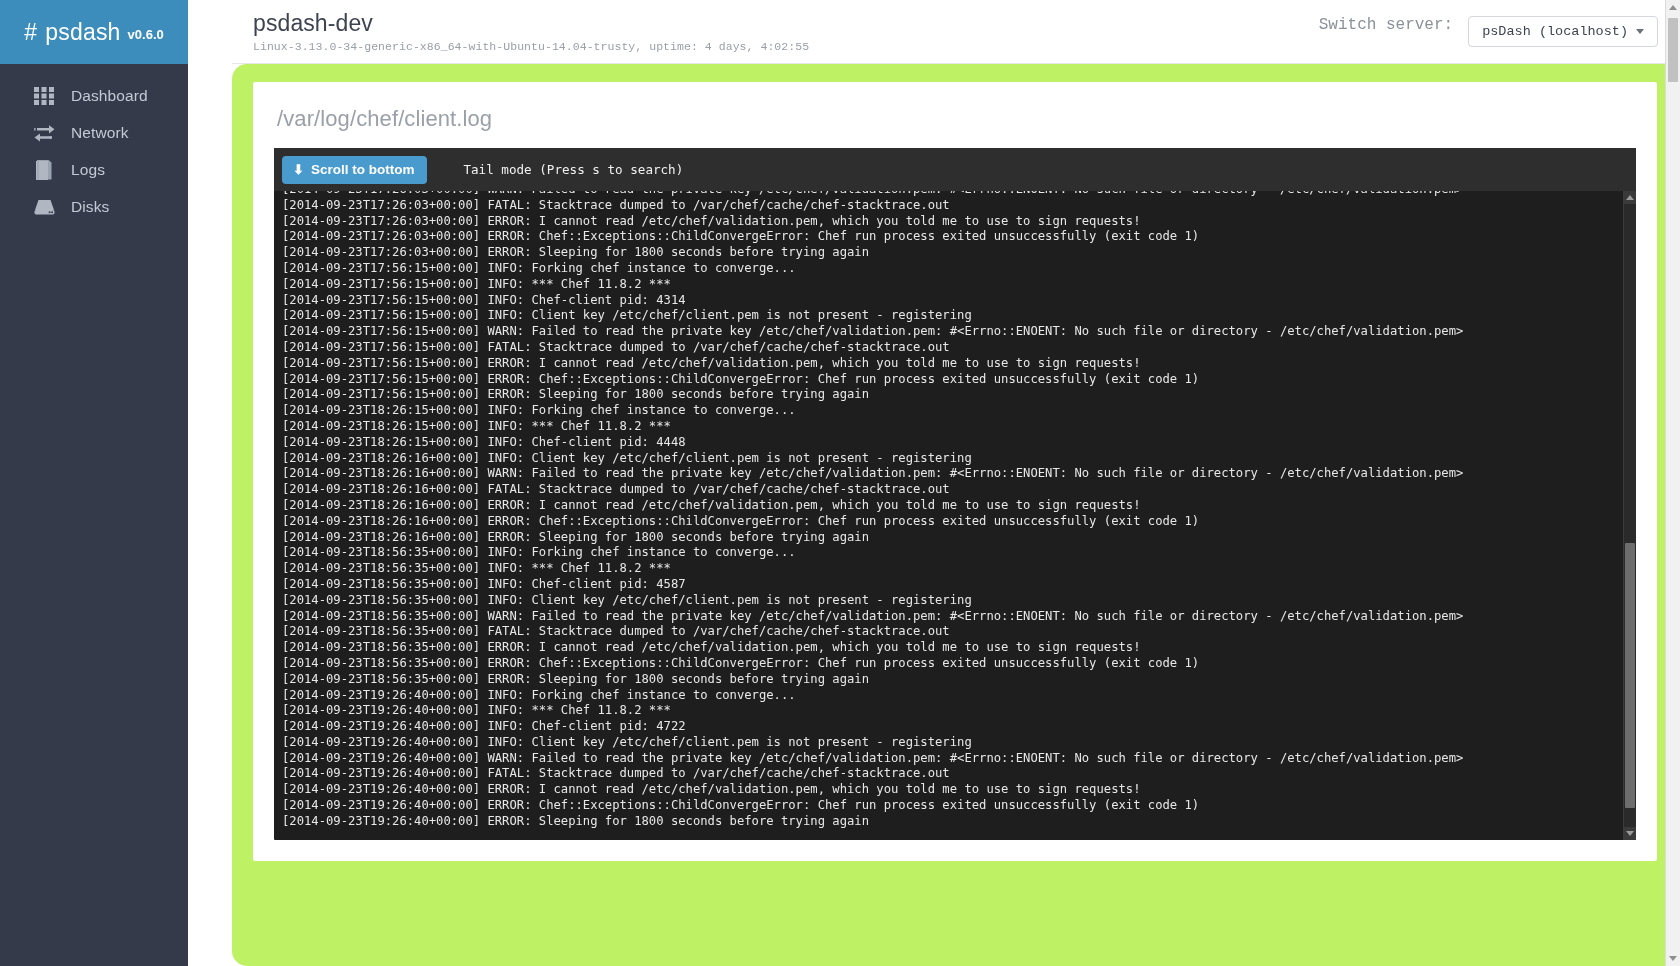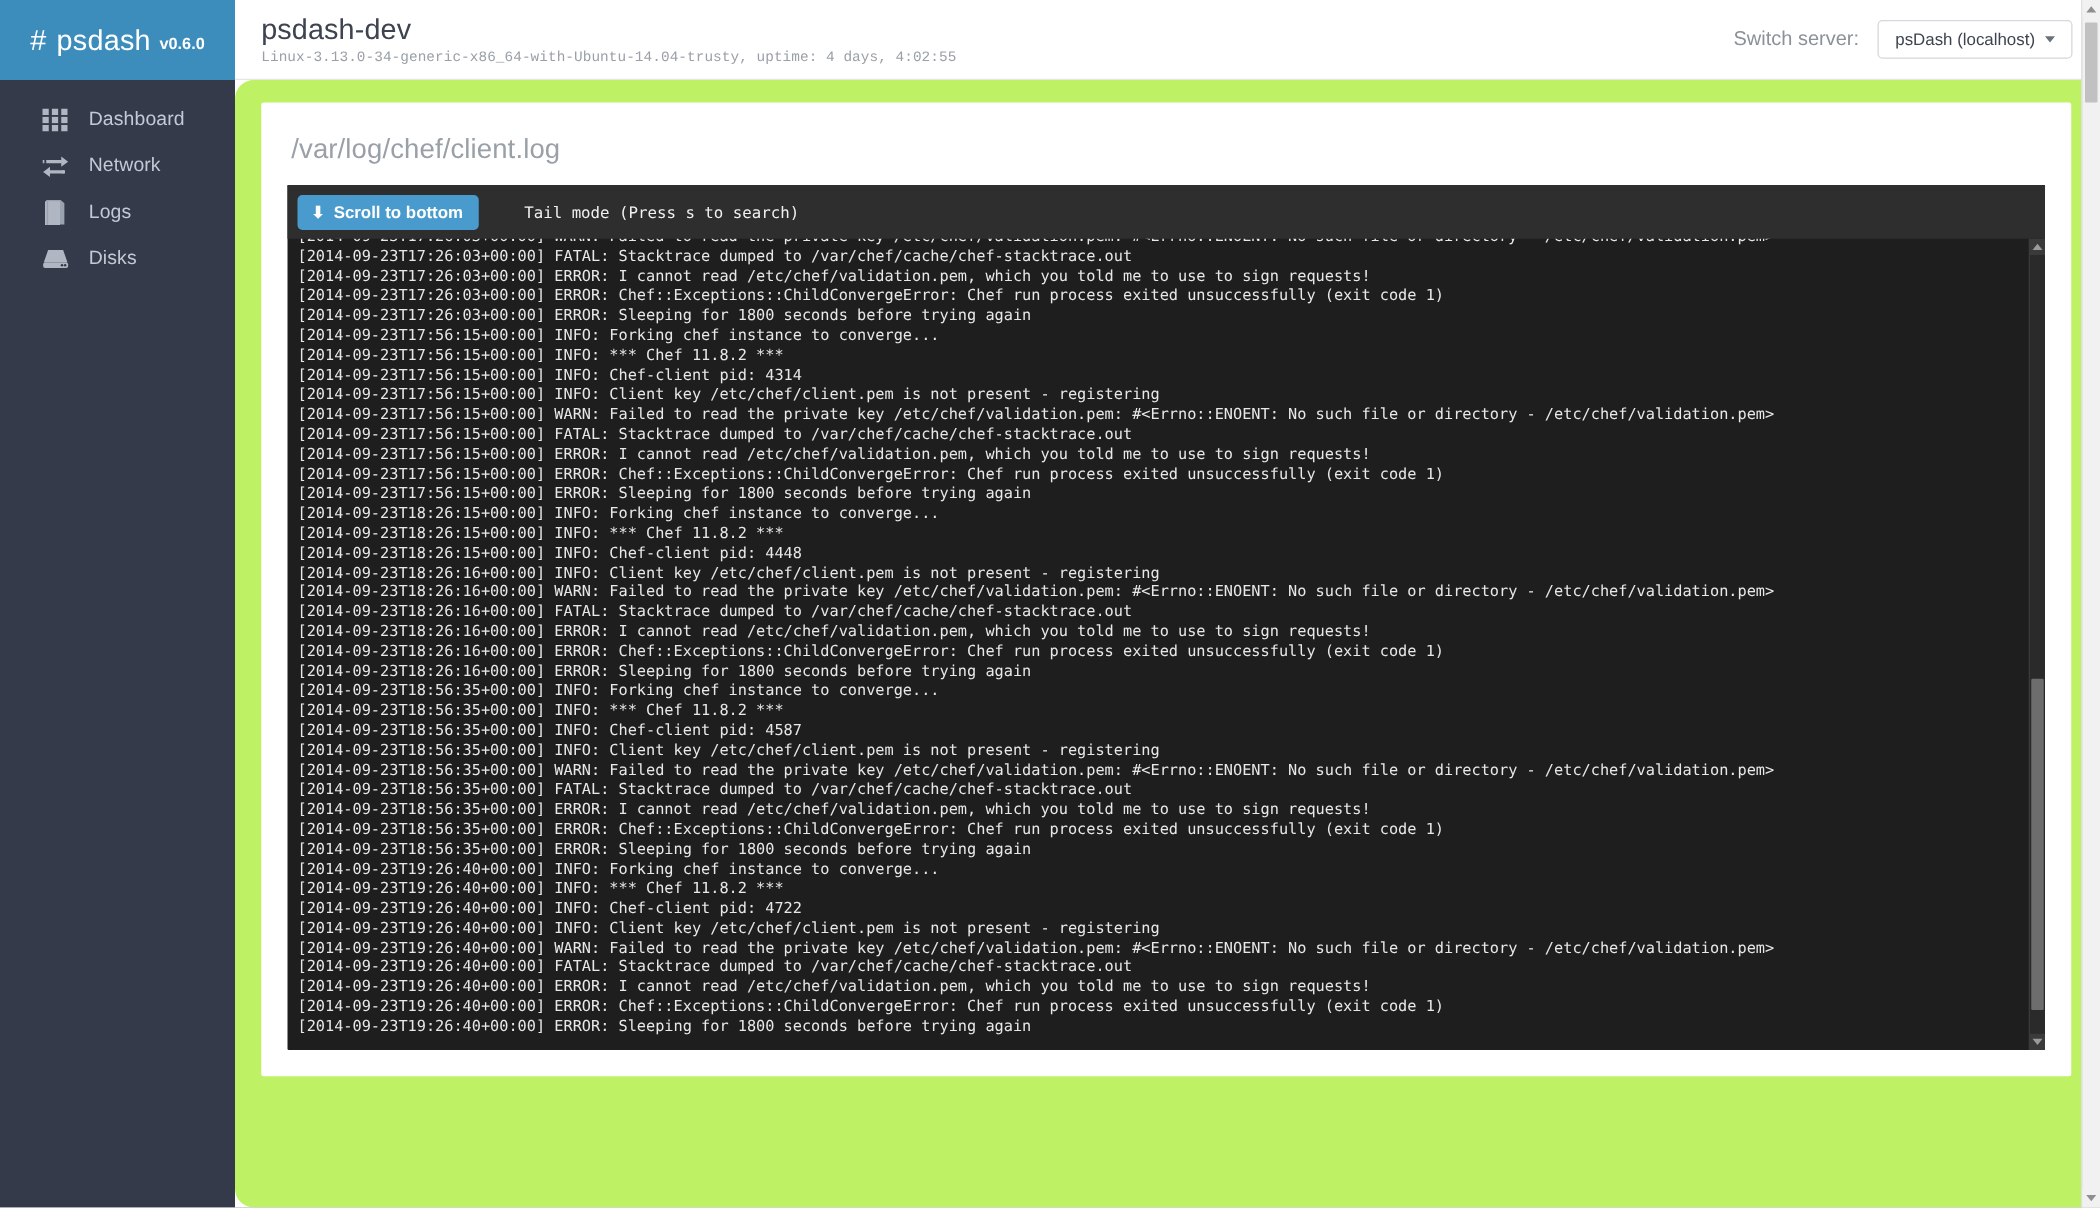--- a/index.html
+++ b/index.html
@@ -84,20 +84,21 @@
     letter-spacing: .1px;
   }
 
   
   .right {
     flex: 1;
     height: 966px;
     display: flex;
     flex-direction: column;
     min-width: 0;
+    padding-left: 44px;
   }
 
   
   .topbar {
     height: 64px;
     min-height: 64px;
     background: #ffffff;
     border-bottom: 1px solid #e4e6e9;
     display: flex;
     align-items: center;
@@ -114,21 +115,21 @@
   .topbar-sub {
     font-size: 11.5px;
     color: #9aa0a8;
     margin-top: 3px;
     letter-spacing: .05px;
     font-family: Liberation Mono, monospace;
   }
   .topbar-right {
     margin-left: auto;
     display: flex;
-    align-items: center;
+    font-family: Liberation Mono, monospace;
   }
   .switch-label {
     font-size: 16px;
     color: #8b9199;
     margin-right: 15px;
     font-weight: 400;
   }
   .server-select {
     border: 1px solid #d4d7dc;
     border-radius: 4px;

